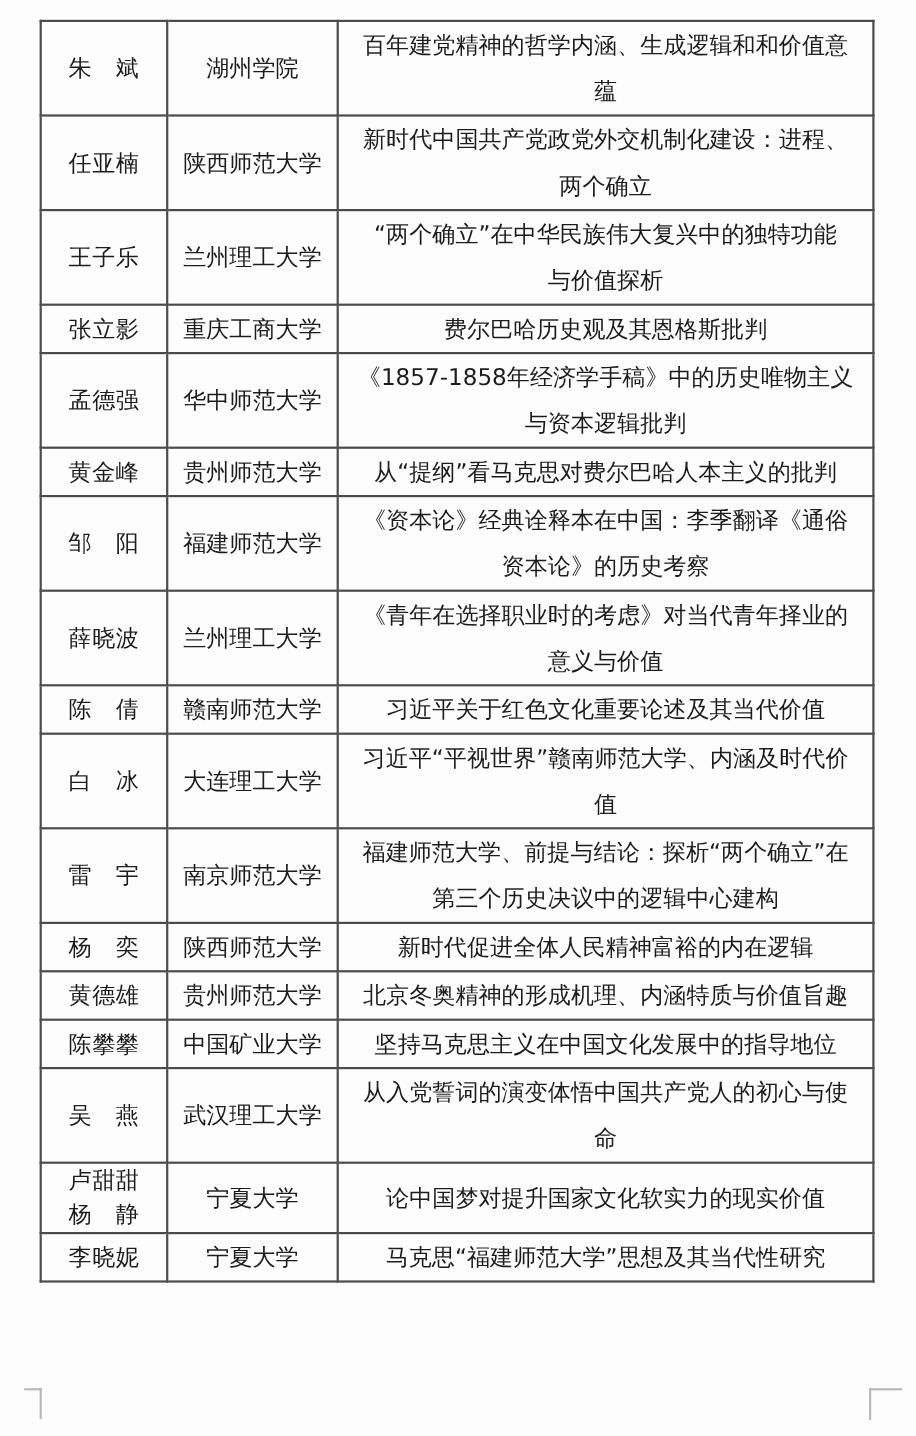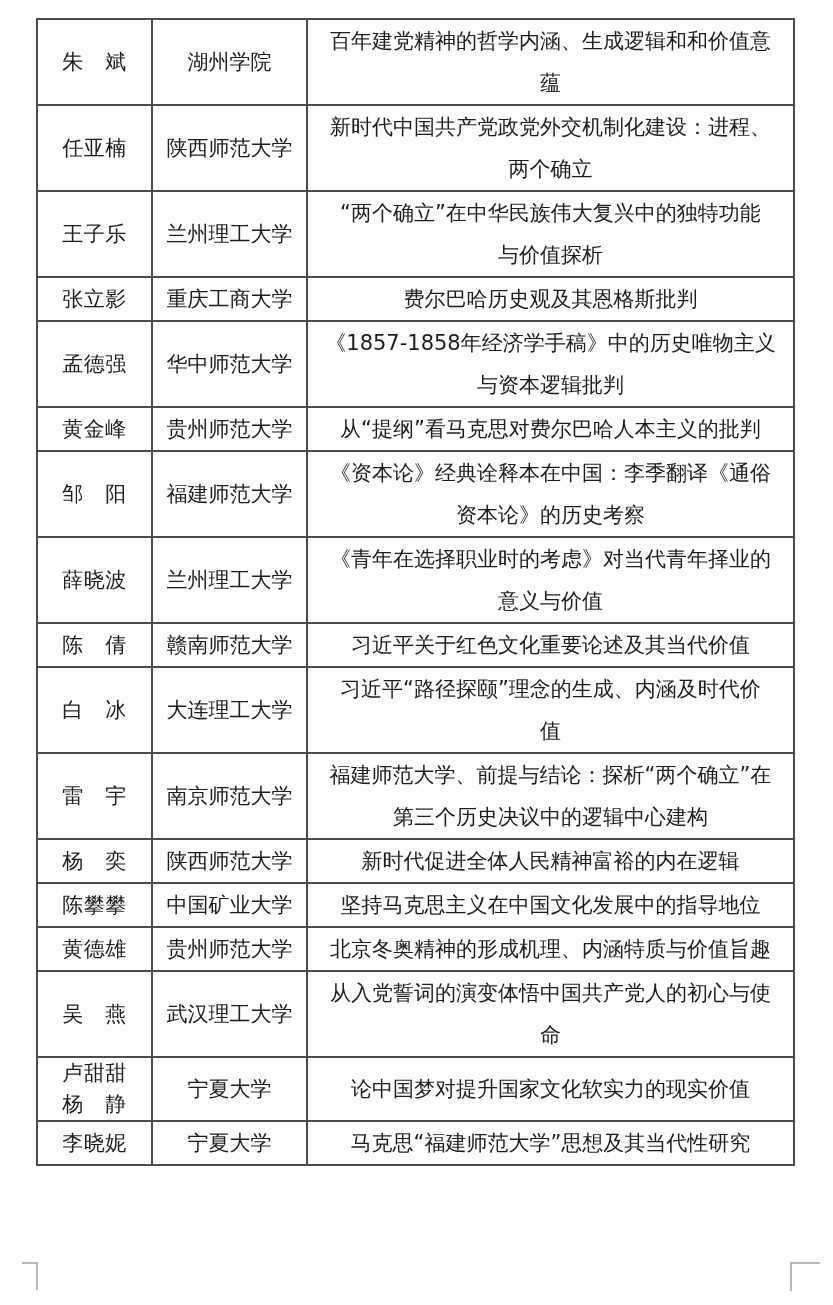--- a/index.html
+++ b/index.html
@@ -126,43 +126,43 @@
 意义与价值</td>
         </tr>
         <tr>
           <td class="name">陈　倩</td>
           <td class="university">赣南师范大学</td>
           <td class="title">习近平关于红色文化重要论述及其当代价值</td>
         </tr>
         <tr>
           <td class="name">白　冰</td>
           <td class="university">大连理工大学</td>
-          <td class="title">习近平“路径探颐”理念的生成、内涵及时代价
+          <td class="title">习近平“平视世界”赣南师范大学、内涵及时代价
 值</td>
         </tr>
         <tr>
           <td class="name">雷　宇</td>
           <td class="university">南京师范大学</td>
           <td class="title">福建师范大学、前提与结论：探析“两个确立”在
 第三个历史决议中的逻辑中心建构</td>
         </tr>
         <tr>
           <td class="name">杨　奕</td>
           <td class="university">陕西师范大学</td>
           <td class="title">新时代促进全体人民精神富裕的内在逻辑</td>
         </tr>
         <tr>
+          <td class="name">黄德雄</td>
+          <td class="university">贵州师范大学</td>
+          <td class="title">北京冬奥精神的形成机理、内涵特质与价值旨趣</td>
+        </tr>
+        <tr>
           <td class="name">陈攀攀</td>
           <td class="university">中国矿业大学</td>
           <td class="title">坚持马克思主义在中国文化发展中的指导地位</td>
-        </tr>
-        <tr>
-          <td class="name">黄德雄</td>
-          <td class="university">贵州师范大学</td>
-          <td class="title">北京冬奥精神的形成机理、内涵特质与价值旨趣</td>
         </tr>
         <tr>
           <td class="name">吴　燕</td>
           <td class="university">武汉理工大学</td>
           <td class="title">从入党誓词的演变体悟中国共产党人的初心与使
 命</td>
         </tr>
         <tr>
           <td class="name">卢甜甜
 杨　静</td>

